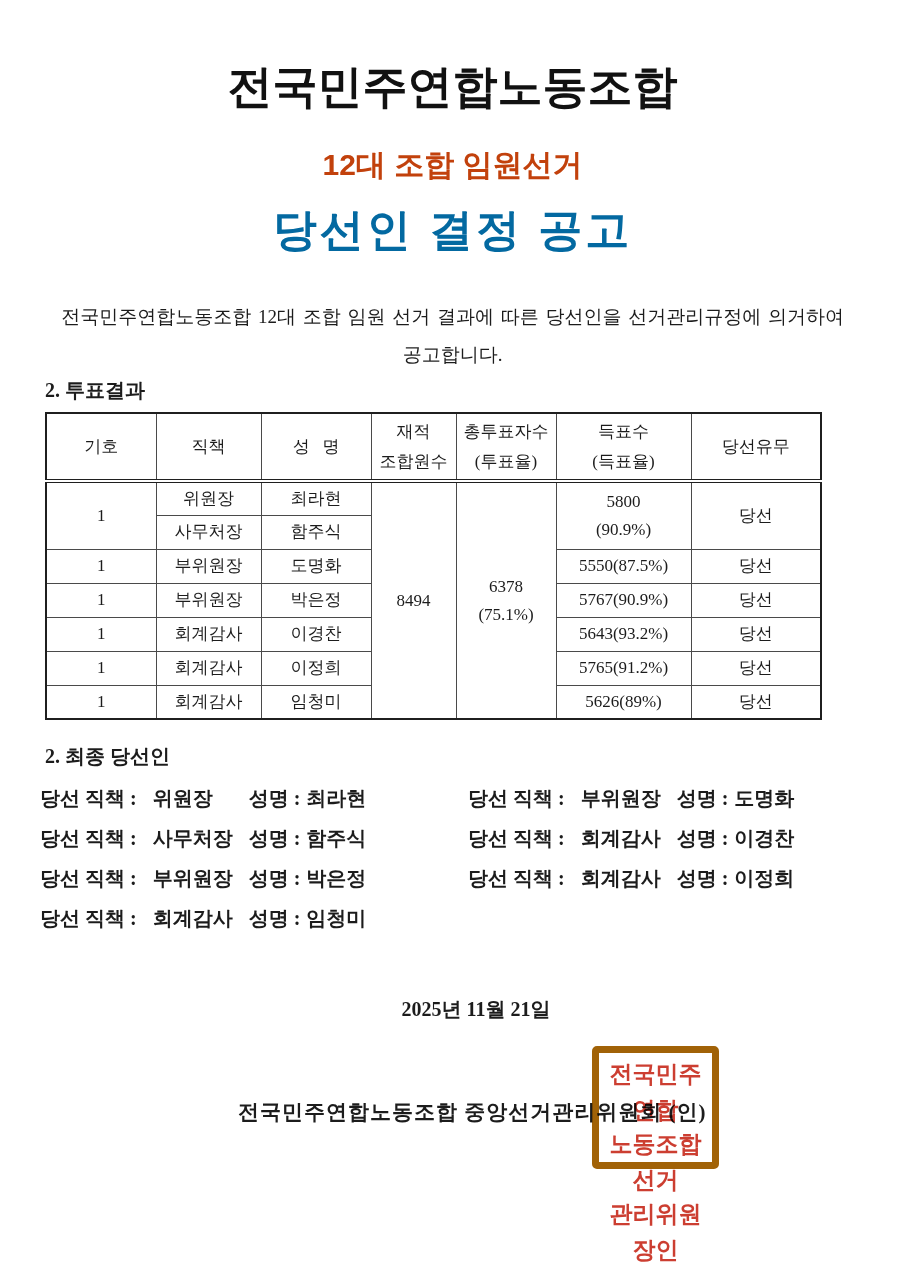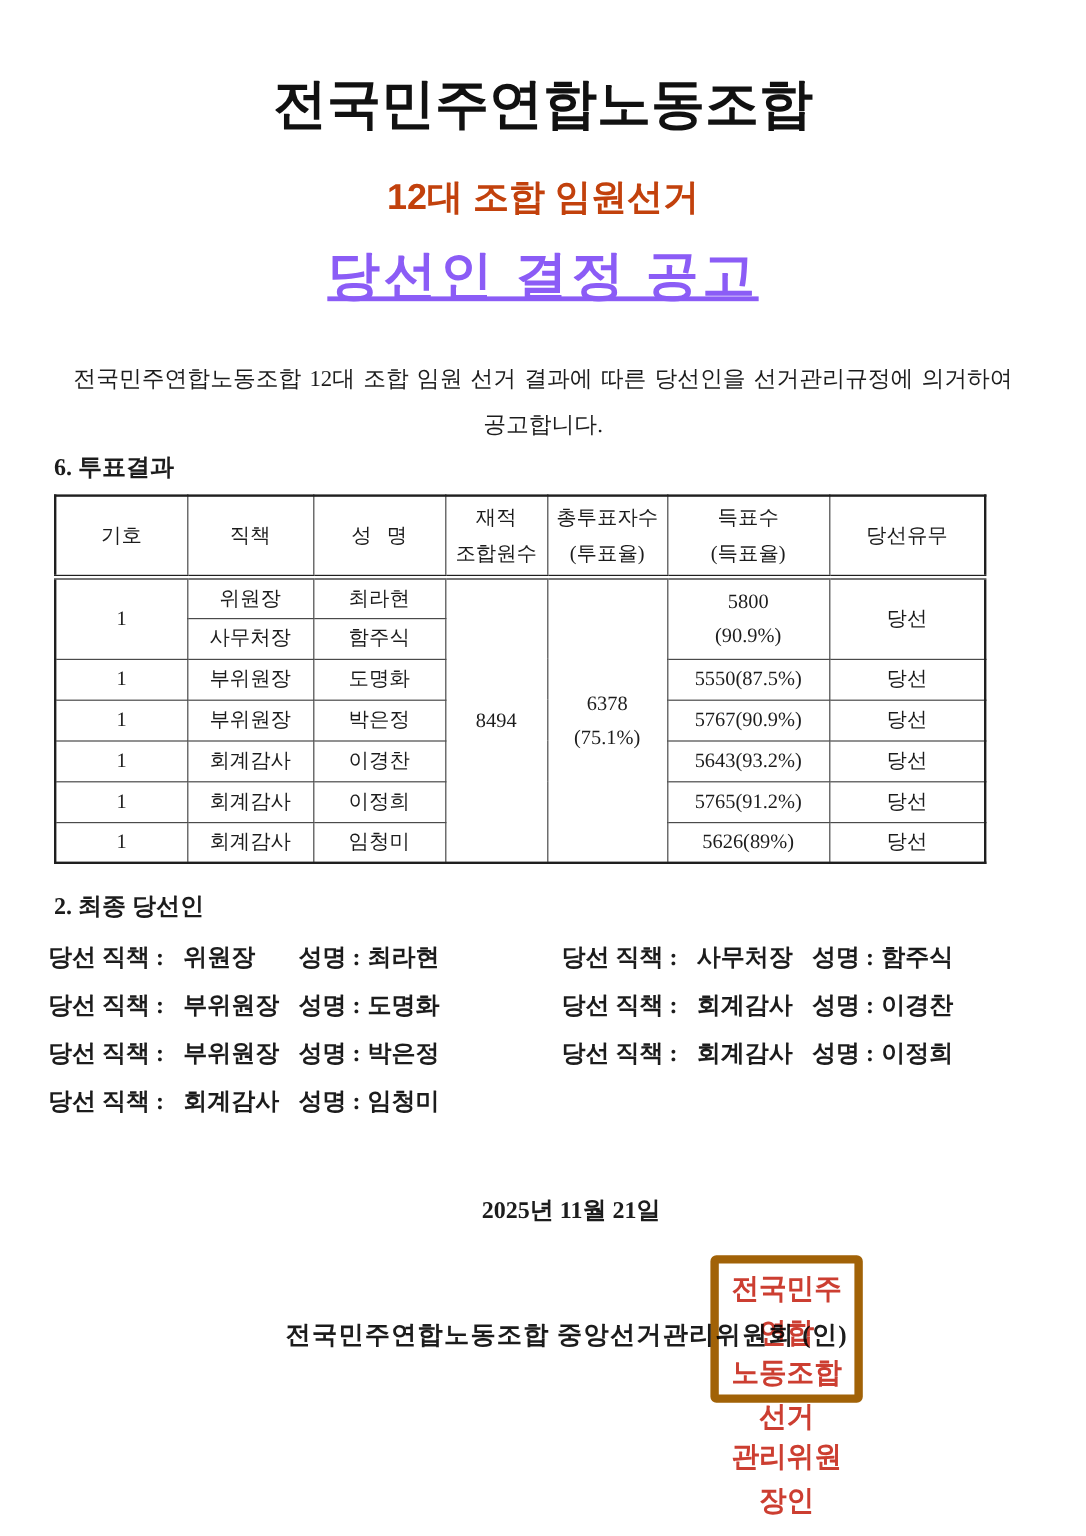--- a/index.html
+++ b/index.html
@@ -32,22 +32,21 @@
     color: #c2410c;
   }
   .doc-heading {
     text-align: center;
     font-family: "Liberation Sans", "DejaVu Sans", sans-serif;
     font-weight: 900;
     font-size: 44px;
     line-height: 48px;
     letter-spacing: 3px;
     margin-top: 24px;
-    color: #8b5cf6;
-    text-decoration: underline;
+    color: #0369a1;
   }
 
   .intro {
     margin-top: 44px;
     text-align: center;
     font-size: 19px;
     line-height: 38px;
     padding: 0 40px;
     word-spacing: 2px;
   }
@@ -144,21 +143,21 @@
 
   <div class="doc-title">전국민주연합노동조합</div>
   <div class="doc-subtitle">12대 조합 임원선거</div>
   <div class="doc-heading">당선인 결정 공고</div>
 
   <div class="intro">
     <div>전국민주연합노동조합 12대 조합 임원 선거 결과에 따른 당선인을 선거관리규정에 의거하여</div>
     <div>공고합니다.</div>
   </div>
 
-  <div class="section-title first">6. 투표결과</div>
+  <div class="section-title first">2. 투표결과</div>
 
   <table class="results">
     <colgroup>
       <col style="width:110px">
         <col style="width:105px">
         <col style="width:110px">
       <col style="width:85px">
         <col style="width:100px">
         <col style="width:135px">
         <col style="width:130px">
@@ -231,24 +230,24 @@
     </tbody>
   </table>
 
   <div class="section-title second">2. 최종 당선인</div>
 
   <div class="winners">
     <div class="winner-line">
       <span class="w-label">당선 직책 :</span><span class="w-role">위원장</span><span class="w-nlabel">성명 :</span><span>최라현</span>
     </div>
     <div class="winner-line">
+      <span class="w-label">당선 직책 :</span><span class="w-role">부위원장</span><span class="w-nlabel">성명 :</span><span>도명화</span>
+    </div>
+    <div class="winner-line">
       <span class="w-label">당선 직책 :</span><span class="w-role">사무처장</span><span class="w-nlabel">성명 :</span><span>함주식</span>
-    </div>
-    <div class="winner-line">
-      <span class="w-label">당선 직책 :</span><span class="w-role">부위원장</span><span class="w-nlabel">성명 :</span><span>도명화</span>
     </div>
     <div class="winner-line">
       <span class="w-label">당선 직책 :</span><span class="w-role">회계감사</span><span class="w-nlabel">성명 :</span><span>이경찬</span>
     </div>
     <div class="winner-line">
       <span class="w-label">당선 직책 :</span><span class="w-role">부위원장</span><span class="w-nlabel">성명 :</span><span>박은정</span>
     </div>
     <div class="winner-line">
       <span class="w-label">당선 직책 :</span><span class="w-role">회계감사</span><span class="w-nlabel">성명 :</span><span>이정희</span>
     </div>

